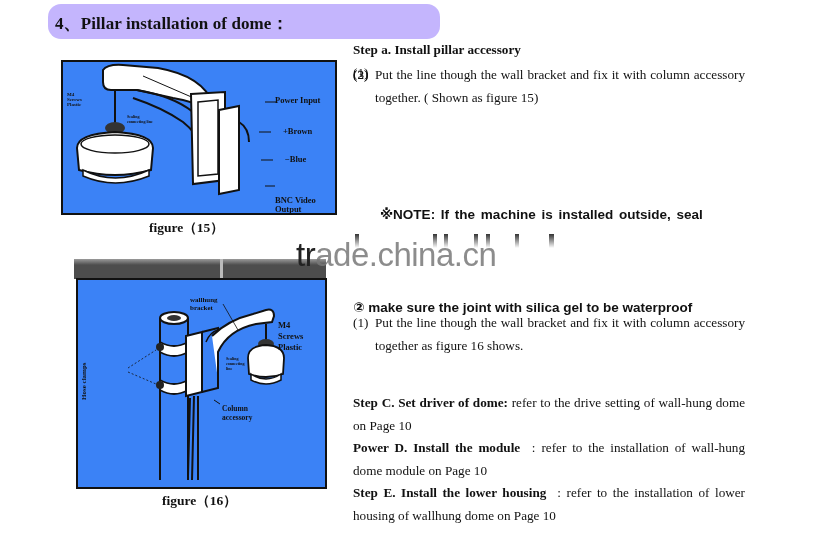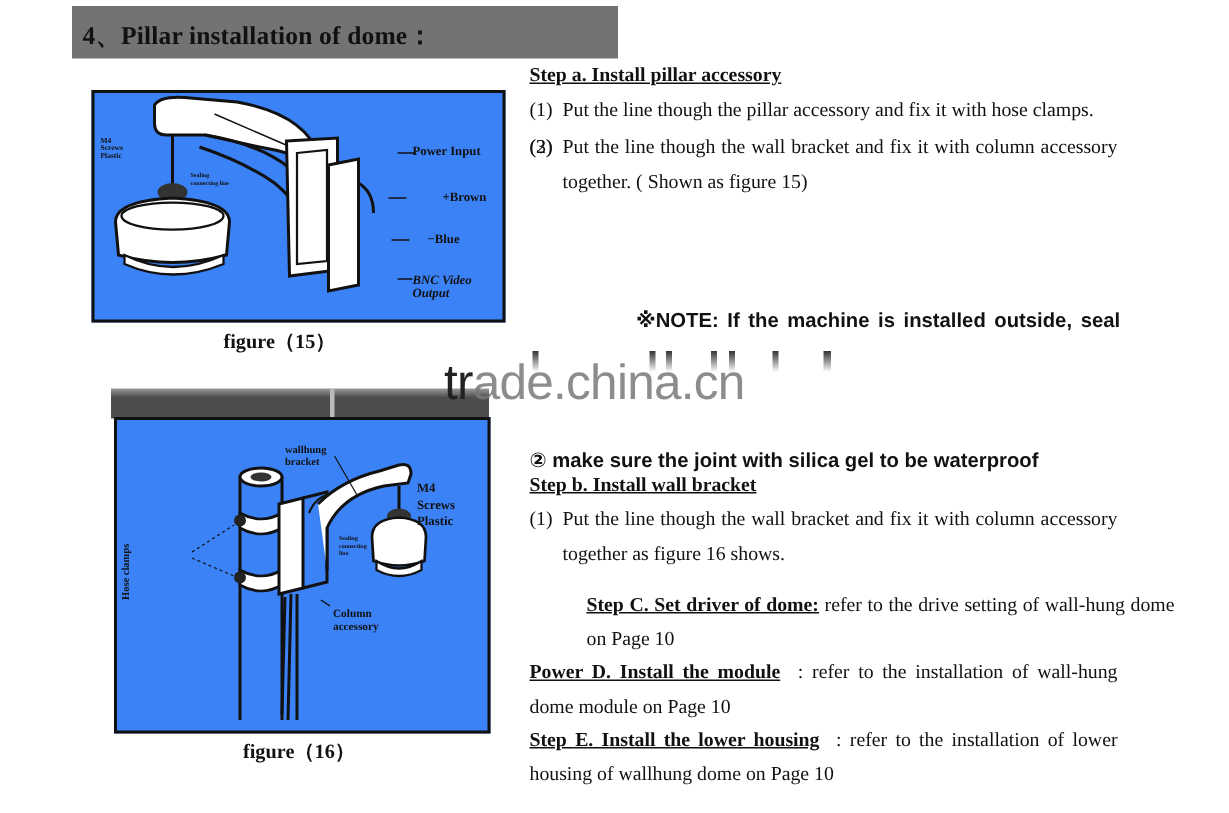--- a/index.html
+++ b/index.html
@@ -1,33 +1,33 @@
 <!DOCTYPE html>
 <html><head>
 <meta charset="utf-8">
 <style>
   html, body { margin:0; padding:0; background:#ffffff; }
   body { width:819px; height:542px; position:relative; overflow:hidden;
          font-family:"Liberation Serif","DejaVu Serif",serif; color:#111; }
-  .section-header { position:absolute; left:48px; top:4px; width:364px; height:35px;
-         background:#737373; }
+  .section-header { position:absolute; left:48px; top:4px; width:392px; height:35px;
+         background:#c4b5fd;border-radius:13px; }
   .section-header span { position:absolute; left:7px; top:8px; font-size:17px; font-weight:bold; letter-spacing:0.1px; }
   .fig-box { position:absolute; border:2px solid #111; background:#3b82f6; }
   .fig15 { left:61px; top:60px; width:272px; height:151px; }
   .fig16 { left:76px; top:278px; width:247px; height:207px; }
   .fig-cap { position:absolute; font-size:13.5px; font-weight:bold; }
   .band { position:absolute; left:74px; top:259px; width:252px; height:20px;
           background:linear-gradient(#9a9a9a 0%, #4d4d4d 30%, #4d4d4d 100%); }
   .band::after { content:""; position:absolute; left:146px; top:0; width:3px; height:20px; background:#bbb; }
   .txt { position:absolute; left:353px; width:392px; font-size:13.2px; line-height:23px; }
-  .step-h { font-weight:bold;text-decoration:underline; }
+  .step-h { font-weight:bold; }
   .item { position:relative; padding-left:22px; text-align:justify; text-align-last:left; }
   .item .num { position:absolute; left:0; top:0; }
   .note { position:absolute; left:380px; top:206px; font-family:"Liberation Sans","DejaVu Sans",sans-serif;
-          font-weight:bold; font-size:13.5px; word-spacing:2px;margin-left:44px; }
+          font-weight:bold; font-size:13.5px; word-spacing:2px; }
   .sans-b { font-family:"Liberation Sans","DejaVu Sans",sans-serif; font-weight:bold; font-size:13.5px; }
   .watermark { position:absolute; left:296px; top:236px; font-family:"Liberation Sans","DejaVu Sans",sans-serif;
           font-size:33px; color:rgba(120,120,120,0.85); letter-spacing:-0.5px; }
   .watermark .dark { color:#222; }
   .cut-text { position:absolute; left:353px; top:234px; width:400px; height:14px; overflow:hidden; }
   .cut-text i { position:absolute; top:0; width:4px; height:14px;
                 background:linear-gradient(#333, rgba(255,255,255,0)); }
   .lbl { position:absolute; font-size:8.5px; font-weight:bold; line-height:9px; }
   .lbl-s { font-size:5px; font-weight:bold; position:absolute; line-height:5px; }
   svg { position:absolute; left:0; top:0; }
@@ -61,23 +61,23 @@
     <path d="M196 70 L208 70" stroke="#111" stroke-width="1"></path>
     <path d="M198 98 L210 98" stroke="#111" stroke-width="1"></path>
     <path d="M202 124 L212 124" stroke="#111" stroke-width="1"></path>
   </svg>
   <div class="lbl-s" style="left:4px;top:30px;white-space:pre;">M4
 Screws
 Plastic</div>
   <div class="lbl-s" style="left:64px;top:52px;white-space:pre;font-size:4px;">Sealing
 connecting line</div>
   <div class="lbl" style="left:212px;top:34px;">Power Input</div>
-  <div class="lbl" style="left:232px;top:65px;text-align:center;">+Brown</div>
+  <div class="lbl" style="left:220px;top:65px;text-align:center;">+Brown</div>
   <div class="lbl" style="left:222px;top:93px;">−Blue</div>
-  <div class="lbl" style="left:212px;top:120px;white-space:pre;font-style:italic;">BNC Video
+  <div class="lbl" style="left:212px;top:134px;white-space:pre;">BNC Video
 Output</div>
 </div>
 <div class="fig-cap" style="left:149px;top:219px;">figure（15）</div>
 
 <div class="band"></div>
 <div class="watermark"><span class="dark">tr</span><span>ade.china.cn</span></div>
 <div class="cut-text">
   <i style="left:2px"></i>
     <i style="left:80px"></i>
     <i style="left:91px"></i>
@@ -126,33 +126,32 @@
 connecting
 line</div>
   <div class="lbl" style="left:2px;top:120px;transform:rotate(-90deg);transform-origin:left top;font-size:7px;white-space:nowrap;">Hose clamps</div>
   <div class="lbl" style="left:144px;top:124px;white-space:pre;font-size:7.5px;line-height:9px;">Column
 accessory</div>
 </div>
 <div class="fig-cap" style="left:162px;top:492px;">figure（16）</div>
 
 <div class="txt" style="top:38px;">
   <div class="step-h">Step a. Install pillar accessory</div>
-  <div class="item"><span class="num">(1)</span><span>Put the line though the pillar accessory and fix it with  hose clamps.</span></div>
+  <div class="item"><span class="num">(1)</span></div>
   <div class="item" style="margin-top:2px;"><span class="num">(2)</span></div>
   <div class="item" style="margin-top:0px;"><span class="num">(3)</span><span>Put the line though the wall bracket and fix it with column accessory together. ( Shown as figure 15)</span></div>
 </div>
 <div class="note">※NOTE: If the machine is installed outside, seal</div>
 <div class="sans-b" style="position:absolute;left:353px;top:287px;margin-top:12px;">② make sure the joint with silica gel to be waterproof</div>
 
 <div class="txt" style="top:311px;">
-  <div class="step-h">Step b. Install wall bracket</div>
   <div class="item"><span class="num">(1)</span><span>Put the line though the wall bracket and fix it with column accessory together as figure 16 shows.</span></div>
 </div>
 
-<div class="txt" style="top:391px;text-align:justify;margin-left:38px;">
+<div class="txt" style="top:391px;text-align:justify;">
   <span class="step-h">Step C. Set driver of dome:</span><span> refer to the drive setting of wall-hung dome on Page 10</span>
 </div>
 <div class="txt" style="top:436px;text-align:justify;">
   <span class="step-h">Power D. Install the module</span><span style="white-space:pre-wrap;">  : refer to the installation of wall-hung dome module on Page 10</span>
 </div>
 <div class="txt" style="top:481px;text-align:justify;">
   <span class="step-h">Step E. Install the lower housing</span><span style="white-space:pre-wrap;">  : refer to the installation of lower housing of wallhung dome on Page 10</span>
 </div>
 
 </body></html>

